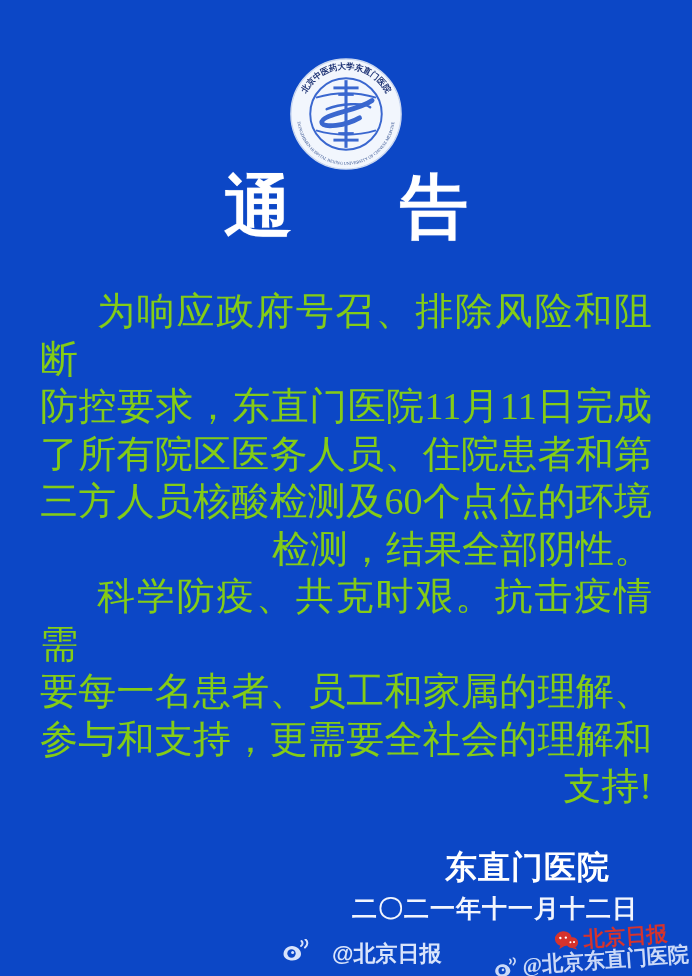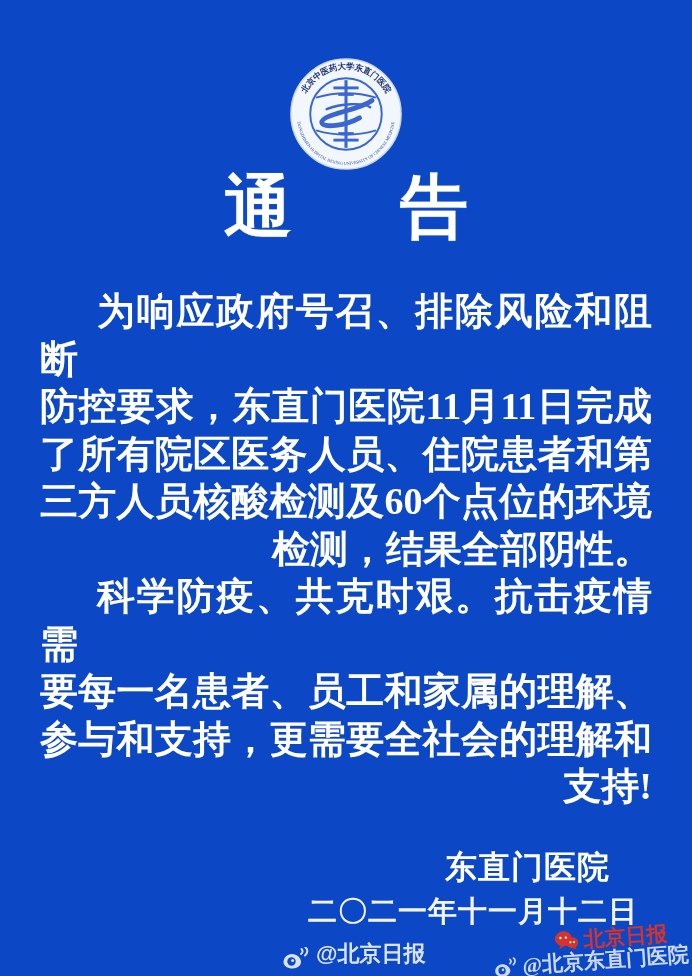--- a/index.html
+++ b/index.html
@@ -18,21 +18,21 @@
   
   .title{
     position:absolute;left:0;right:0;top:170px;
     display:flex;justify-content:center;gap:108px;
     color:#ffffff;font-size:68px;font-weight:700;line-height:1.1;
     text-shadow:0 0 1px rgba(255,255,255,.4);
   }
   
   .body-text{
     position:absolute;left:40px;right:40px;top:288px;
-    color:#ffffff;font-weight:700;font-size:38px;
+    color:#84cc16;font-weight:400;font-size:38px;
   }
   .para{margin:0;}
   .para + .para{}
   .line{
     line-height:47.5px;white-space:nowrap;text-align:right;
   }
   .line.fill{
     white-space:normal;
     text-align:justify;
     text-align-last:justify;
@@ -40,27 +40,27 @@
   .line.indent{text-indent:1.5em;}
   
   .signature{
     position:absolute;right:82px;top:846px;
     color:#ffffff;font-weight:700;font-size:32px;
     font-family:"Liberation Sans","DejaVu Sans",sans-serif;
     letter-spacing:1px;
   }
   .date{
     position:absolute;right:54px;top:892px;
-    color:#f2f5fd;font-weight:700;font-size:29px;
+    color:#f2f5fd;font-weight:700;font-size:25px;
     font-family:"Liberation Sans","DejaVu Sans",sans-serif;
     letter-spacing:1px;
   }
   
   .wm{
-    display:flex;align-items:flex-end;gap:7px;
+    display:flex;align-items:flex-start;gap:23px;
     font-family:"Liberation Sans","DejaVu Sans",sans-serif;
     font-weight:700;
   }
   .wm-left{
     position:absolute;left:283px;top:939px;
     color:rgba(236,242,255,.92);font-size:22px;
   }
   .wm-right{
     position:absolute;right:2px;top:920px;width:200px;
     transform:rotate(-4deg);transform-origin:right center;

